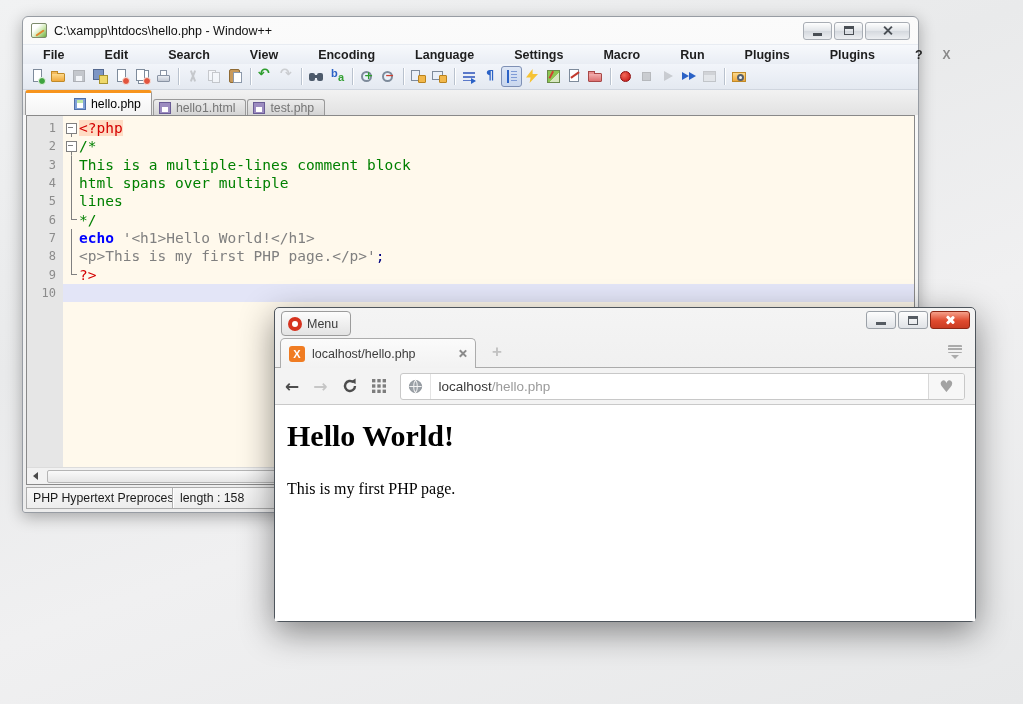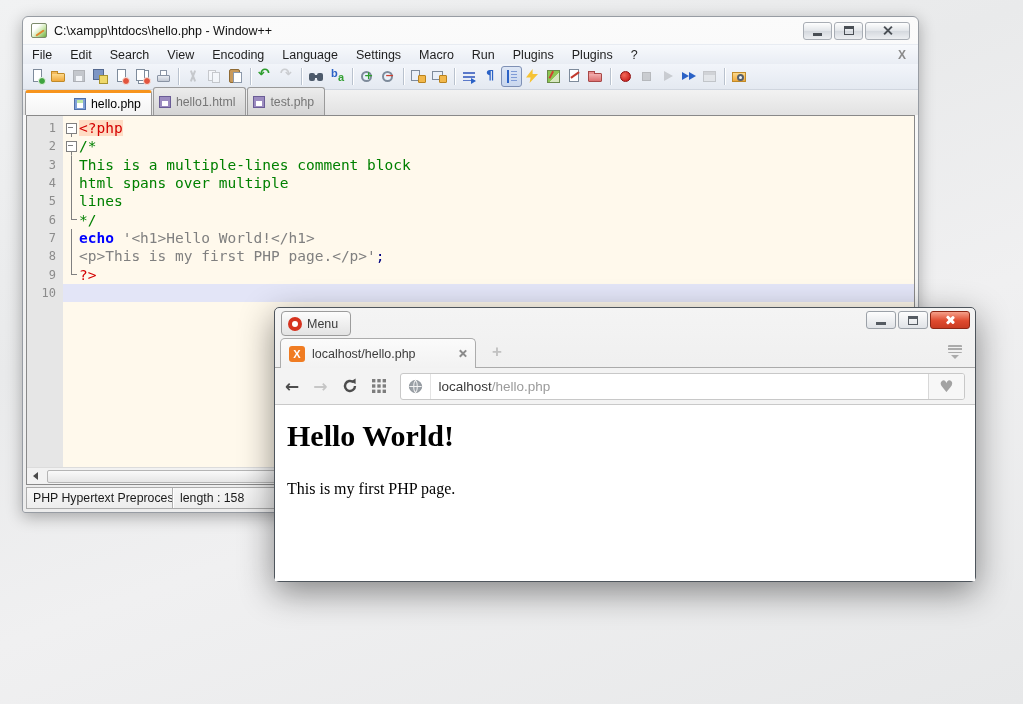--- a/index.html
+++ b/index.html
@@ -31,21 +31,21 @@
     display:flex; align-items:center; justify-content:center; position:relative;}
   .cap-btn.close{width:45px;}
   .g-min{width:9px; height:3px; background:#4a4f55; margin-top:7px;}
   .g-max{width:10px; height:9px; border:1px solid #4a4f55; border-top:3px solid #4a4f55;}
   .g-x{position:relative; width:11px; height:11px;}
   .g-x::before,.g-x::after{content:''; position:absolute; left:5px; top:0; width:2px; height:11px; background:#4a4f55;}
   .g-x::before{transform:rotate(45deg);} .g-x::after{transform:rotate(-45deg);}
 
   .np-menubar{height:20px; flex:none; display:flex; align-items:center;
     background:linear-gradient(#f7f9fc,#e9edf4); border-top:1px solid #e8ecf2; font-size:12.5px; color:#1e1e1e;}
-  .np-menu-item{padding:2px 9px; cursor:default;}
+  .np-menu-item{padding:2px 20px; cursor:default;font-weight:bold;}
   .np-menu-x{margin-left:auto; padding-right:12px; color:#8a8a8a; font-weight:bold; font-size:12px;}
 
   .np-toolbar{height:26px; flex:none; display:flex; align-items:center; padding-left:4px;
     background:linear-gradient(#f2f5fa,#e4e9f1); border-bottom:1px solid #d0d6df;}
   .tb-sep{width:1px; height:17px; background:#b9c2ce; margin:0 4px; box-shadow:1px 0 0 #fff; flex:none;}
   .tbtn{width:21px; height:21px; display:flex; align-items:center; justify-content:center; flex:none; border:1px solid transparent;}
   .tbtn.disabled .tbi{filter:grayscale(.9) opacity(.45);}
   .tbtn.pressed{border:1px solid #7e90b5; border-radius:3px; background:linear-gradient(#dde6f5,#c9d7ee);}
   .tbi{width:17px; height:17px; position:relative; display:block;}
   .tbi::before,.tbi::after{content:''; position:absolute; box-sizing:border-box;}
@@ -98,21 +98,21 @@
   .k-play::before{left:5px;top:3px;border-left:9px solid #8fa3c0;border-top:5px solid transparent;border-bottom:5px solid transparent;}
   .k-ffwd::before{left:2px;top:4px;border-left:7px solid #2b62c6;border-top:4px solid transparent;border-bottom:4px solid transparent;}
   .k-ffwd::after{left:9px;top:4px;border-left:7px solid #2b62c6;border-top:4px solid transparent;border-bottom:4px solid transparent;}
   .k-macro-save::before{left:2px;top:3px;width:13px;height:11px;background:#d7dbe2;border:1px solid #8a94a4;}
   .k-macro-save::after{left:3px;top:4px;width:11px;height:3px;background:#a7b0be;}
   .k-explorer::before{left:1px;top:4px;width:14px;height:10px;background:linear-gradient(#fdd98b,#f0a93c);border:1px solid #c08a28;}
   .k-explorer::after{left:6px;top:6px;width:7px;height:7px;border:2px solid #55606e;border-radius:50%;background:#eaf2fb;}
 
   .np-tabbar{height:25px; flex:none; display:flex; align-items:flex-end; padding-left:2px;
     background:linear-gradient(#f2f2f2,#e2e2e2);}
-  .np-tab{display:inline-flex; align-items:center; height:28px; padding:0 10px 0 5px; margin-right:1px;
+  .np-tab{display:inline-flex; align-items:center; height:16px; padding:0 10px 0 5px; margin-right:1px;
     border:1px solid #9a9a9a; border-bottom:none; border-radius:3px 3px 0 0;
     background:linear-gradient(#ececec,#d4d4d4); color:#767676; font-size:12.3px; position:relative;}
   .np-tab.active{height:25px; background:linear-gradient(#fefefe,#f3f3f3); color:#000;
     border-top:3px solid #f7941d; z-index:2;padding-left:48px;}
   .tab-floppy{width:12px; height:12px; position:relative; margin-right:5px; flex:none;
     background:#9c8cc0; border:1px solid #6a5c96;}
   .tab-floppy::after{content:''; position:absolute; left:2px; bottom:1px; width:6px; height:5px; background:#fff;}
   .np-tab.active .tab-floppy{background:#7fa0d8; border-color:#4f6fa8;}
   .np-tab.active .tab-floppy::before{content:''; position:absolute; left:2px; top:1px; width:6px; height:3px; background:#bfe8a8;}
 
@@ -144,21 +144,21 @@
   .hs-arrow{width:0; height:0; border-right:5px solid #4a4a4a; border-top:4px solid transparent; border-bottom:4px solid transparent;}
   .hs-thumb{flex:1; height:13px; margin:0 3px; background:linear-gradient(#fafafa,#e6e6e6); border:1px solid #b5b5b5; border-radius:2px;}
 
   .np-statusbar{height:22px; flex:none; margin:2px 3px 3px; border:1px solid #ababab; background:linear-gradient(#f7f7f7,#ededed);
     display:flex; align-items:center; font-size:12.3px; color:#1a1a1a;}
   .st-cell1{width:146px; flex:none; padding-left:6px; border-right:1px solid #b0b0b0; box-shadow:1px 0 0 #fff; height:100%; display:flex; align-items:center; white-space:nowrap; overflow:hidden;}
   .st-cell2{padding-left:7px; display:flex; gap:34px; white-space:nowrap;}
 
   
   .op-window{
-    position:absolute; left:274px; top:307px; width:702px; height:275px;
+    position:absolute; left:274px; top:307px; width:702px; height:315px;
     background:linear-gradient(#f4f4f4,#e0e0e0);
     border:1px solid #4e555c; border-radius:5px;
     box-shadow:0 10px 34px rgba(0,0,0,.45);
     display:flex; flex-direction:column; z-index:10;
   }
   .op-topstrip{height:30px; flex:none; position:relative;}
   .op-menu-btn{position:absolute; left:6px; top:3px; height:25px; padding:0 12px 0 6px;
     display:flex; align-items:center; gap:5px;
     background:linear-gradient(#fcfcfc,#e3e3e3); border:1px solid #9c9c9c; border-radius:4px;}
   .op-logo{width:14px; height:14px; border-radius:50%; border:4px solid #d6331f; background:#fff;}

